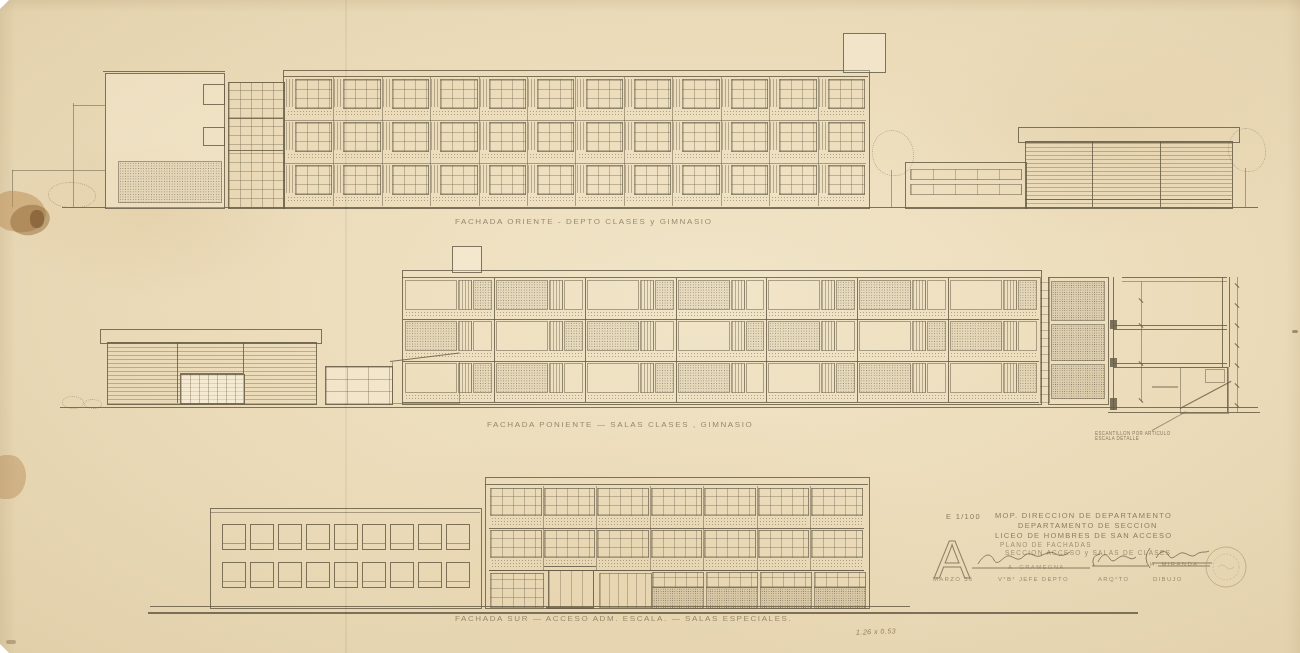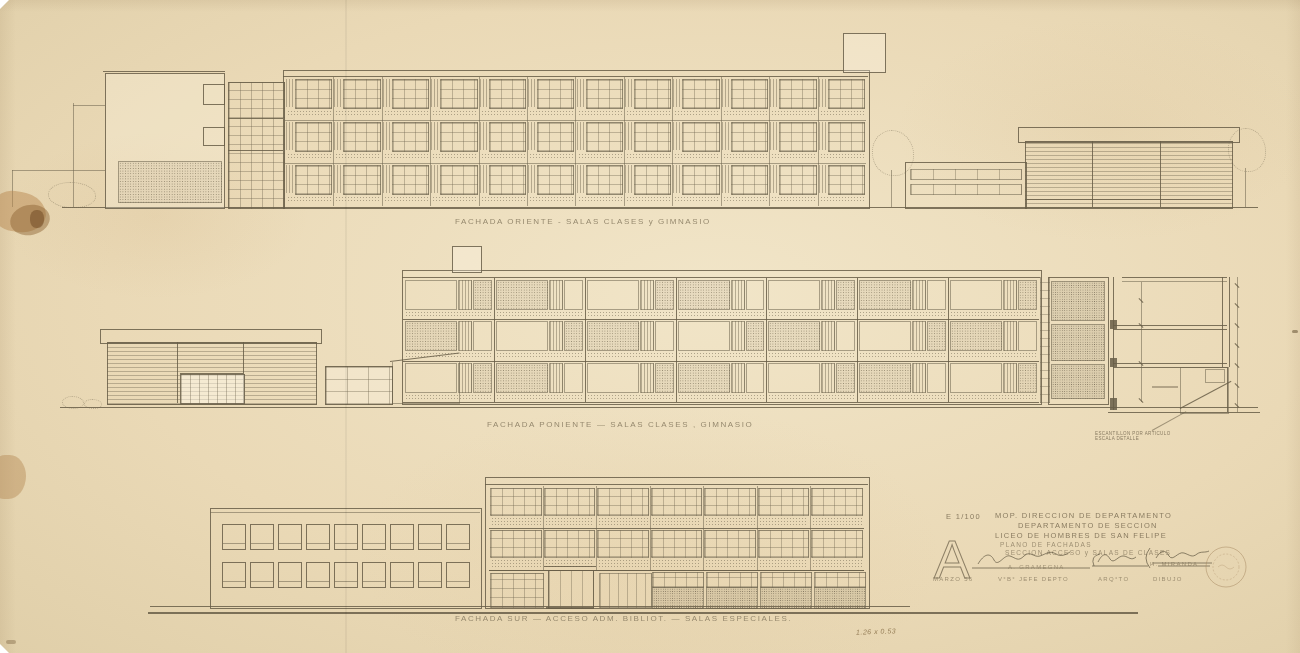--- a/index.html
+++ b/index.html
@@ -269,21 +269,21 @@
     <div class="abs b" style="left:910px;top:184px;width:110px;height:9px;background-image:repeating-linear-gradient(90deg, var(--ink-faint) 0 1px, transparent 1px 22px);"></div>
 
     <div class="abs bs" style="left:1018px;top:127px;width:220px;height:14px;"></div>
     <div class="abs bs siding" style="left:1025px;top:141px;width:206px;height:66px;"></div>
     <div class="vls" style="left:1092px;top:141px;height:66px;"></div>
     <div class="vls" style="left:1160px;top:141px;height:66px;"></div>
     <div class="hl" style="left:1025px;top:199px;width:206px;"></div>
     <div class="dot-tree" style="left:1228px;top:128px;width:36px;height:42px;"></div>
     <div class="vl" style="left:1245px;top:168px;height:39px;"></div>
 
-    <div class="cap" style="left:455px;top:217px;">FACHADA ORIENTE - SALAS CLASES y GIMNASIO</div>
+    <div class="cap" style="left:455px;top:217px;">FACHADA ORIENTE - DEPTO CLASES y GIMNASIO</div>
   </div>
 
   <div class="abs" style="left:0;top:240px;width:1300px;height:215px;">
     <div class="hl" style="left:60px;top:167px;width:1198px;"></div>
     <div class="dot-tree" style="left:62px;top:156px;width:20px;height:11px;"></div>
     <div class="dot-tree" style="left:84px;top:159px;width:16px;height:8px;"></div>
 
     <div class="abs bs" style="left:100px;top:89px;width:220px;height:13px;"></div>
     <div class="abs bs siding" style="left:107px;top:102px;width:208px;height:61px;"></div>
     <div class="vls" style="left:177px;top:102px;height:61px;"></div>
@@ -617,28 +617,28 @@
     <div class="abs b glzv" style="left:599px;top:118px;width:51px;height:33px;"></div>
     <div class="abs b glz" style="left:652px;top:117px;width:50px;height:14px;"></div>
     <div class="abs b st-dark" style="left:652px;top:132px;width:50px;height:20px;"></div>
     <div class="abs b glz" style="left:706px;top:117px;width:50px;height:14px;"></div>
     <div class="abs b st-dark" style="left:706px;top:132px;width:50px;height:20px;"></div>
     <div class="abs b glz" style="left:760px;top:117px;width:50px;height:14px;"></div>
     <div class="abs b st-dark" style="left:760px;top:132px;width:50px;height:20px;"></div>
     <div class="abs b glz" style="left:814px;top:117px;width:50px;height:14px;"></div>
     <div class="abs b st-dark" style="left:814px;top:132px;width:50px;height:20px;"></div>
 
-    <div class="cap" style="left:455px;top:159px;">FACHADA SUR — ACCESO ADM. BIBLIOT. — SALAS ESPECIALES.</div>
+    <div class="cap" style="left:455px;top:159px;">FACHADA SUR — ACCESO ADM. ESCALA. — SALAS ESPECIALES.</div>
   </div>
 
   <div class="abs" style="left:0;top:0;width:1300px;height:653px;pointer-events:none;">
     <div class="tb" style="left:946px;top:512px;font-size:7.5px;">E 1/100</div>
     <div class="tb" style="left:995px;top:511px;font-size:7.5px;">MOP. DIRECCION DE DEPARTAMENTO</div>
     <div class="tb" style="left:1018px;top:521px;font-size:7.5px;">DEPARTAMENTO DE SECCION</div>
-    <div class="tb" style="left:995px;top:531px;font-size:7.5px;">LICEO DE HOMBRES DE SAN FELIPE</div>
+    <div class="tb" style="left:995px;top:531px;font-size:7.5px;">LICEO DE HOMBRES DE SAN ACCESO</div>
     <div class="tb" style="left:1000px;top:541px;font-size:6.5px;opacity:.8;">PLANO DE FACHADAS</div>
     <div class="tb" style="left:1005px;top:549px;font-size:6.5px;opacity:.8;">SECCION ACCESO y SALAS DE CLASES</div>
 
     <svg style="position:absolute;left:920px;top:500px;" width="310" height="100" viewBox="0 0 310 100">
       <text x="14" y="78" font-size="54" font-family="Liberation Sans, sans-serif" fill="none" stroke="rgba(110,98,75,.75)" stroke-width="1">A</text>
       <g fill="none" stroke="rgba(90,80,60,.75)" stroke-width="0.9">
         <path d="M58 64 c6 -10 12 -12 16 -4 c4 8 10 -6 16 -4 c6 2 8 6 14 0 c6 -6 10 2 16 0 c6 -2 10 -6 16 -2 c5 3 9 1 14 -2"></path>
         <path d="M52 68 H170"></path>
         <path d="M174 66 q-4 -10 6 -12 M178 62 c4 -8 8 -10 12 -3 c4 6 8 -4 14 -3 c5 1 7 5 12 1"></path>
         <path d="M172 66 H228"></path>

